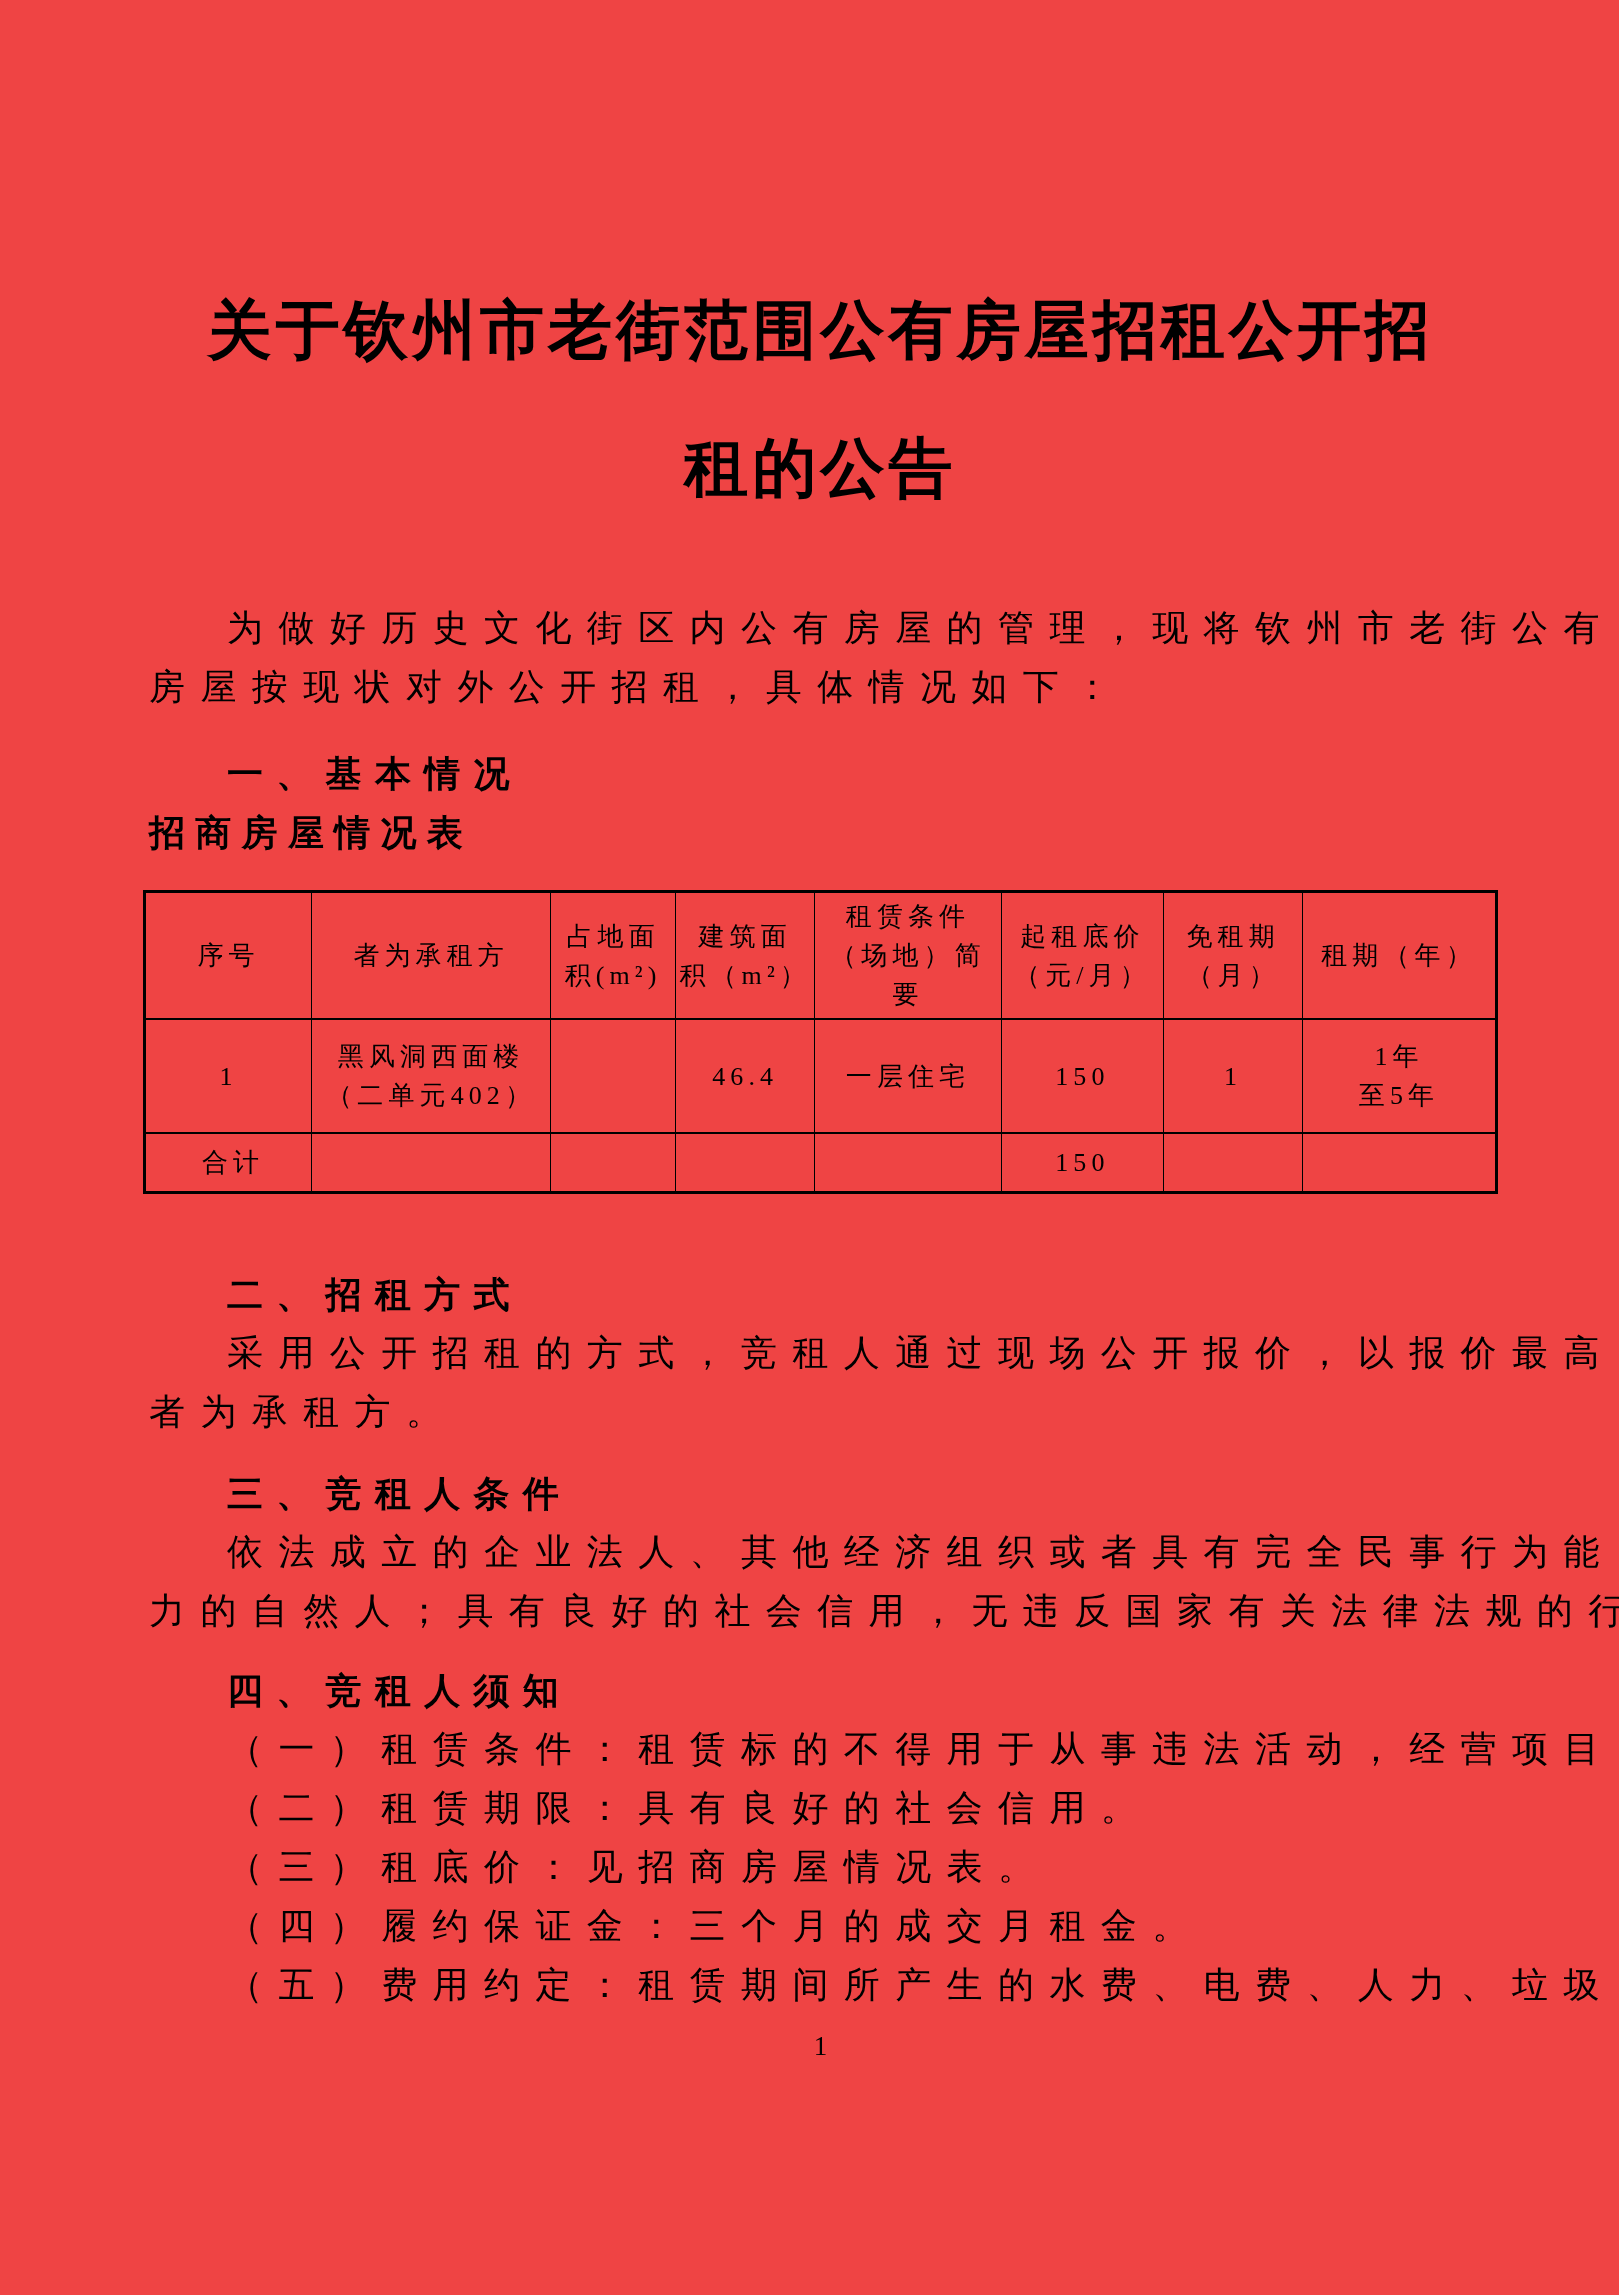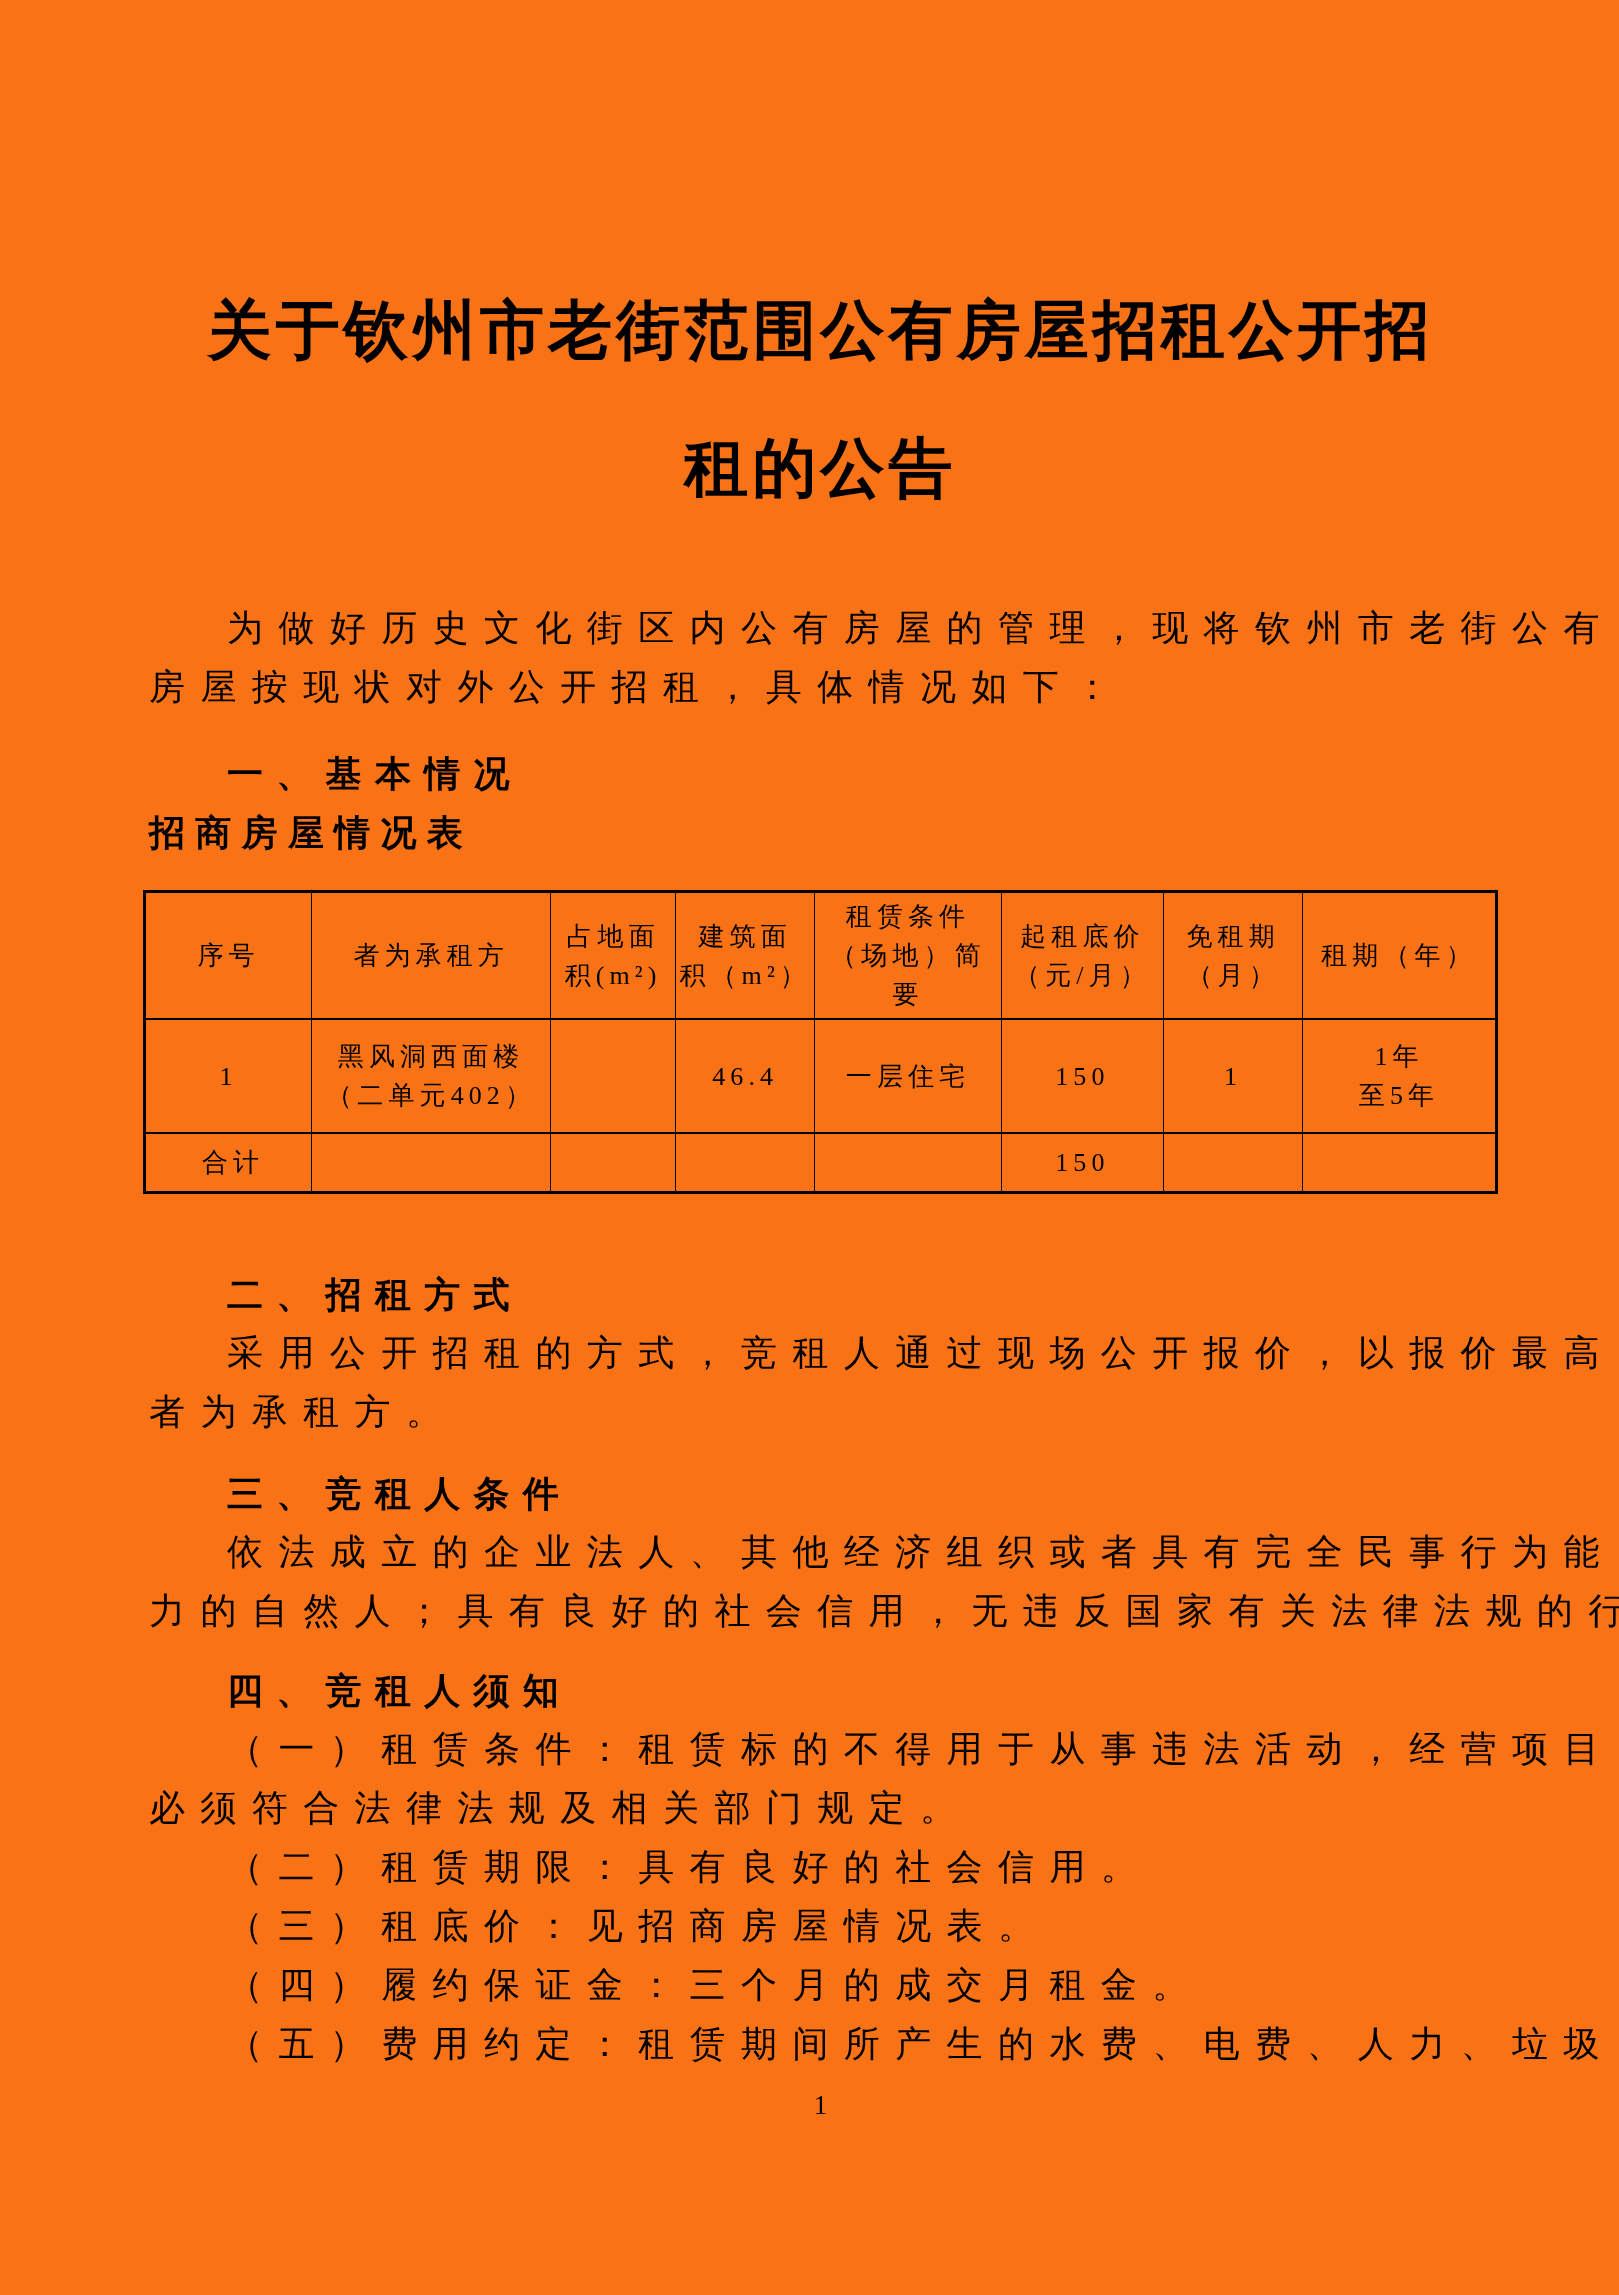--- a/index.html
+++ b/index.html
@@ -1,21 +1,21 @@
 <!DOCTYPE html>
 <html style="font-size:8.2px"><head>
 <meta charset="utf-8">
 <style>
   html, body { margin: 0; padding: 0; background: #9c9c9c; }
   .page {
     position: relative;
     width: 1619px;
     height: 2295px;
     margin: 0 auto;
-    background: #f97316;
+    background: #ef4444;
     color: #000000;
     font-family: "Liberation Serif", "DejaVu Serif", serif;
     overflow: hidden;
   }
   .content {
     position: absolute;
     left: 149px;
     top: 0;
     width: 1343px;
   }
@@ -165,21 +165,20 @@
     <div class="line indent heading mt-h2">二、招租方式</div>
     <div class="line indent">采用公开招租的方式，竞租人通过现场公开报价，以报价最高</div>
     <div class="line">者为承租方。</div>
 
     <div class="line indent heading mt-h3">三、竞租人条件</div>
     <div class="line indent">依法成立的企业法人、其他经济组织或者具有完全民事行为能</div>
     <div class="line">力的自然人；具有良好的社会信用，无违反国家有关法律法规的行</div>
 
     <div class="line indent heading mt-h4">四、竞租人须知</div>
     <div class="line indent">（一）租赁条件：租赁标的不得用于从事违法活动，经营项目</div>
-    <div class="line">必须符合法律法规及相关部门规定。</div>
     <div class="line indent">（二）租赁期限：具有良好的社会信用。</div>
     <div class="line indent">（三）租底价：见招商房屋情况表。</div>
     <div class="line indent">（四）履约保证金：三个月的成交月租金。</div>
     <div class="line indent">（五）费用约定：租赁期间所产生的水费、电费、人力、垃圾</div>
 
     <div class="page-number">1</div>
 
   </div>
 </div>
 

